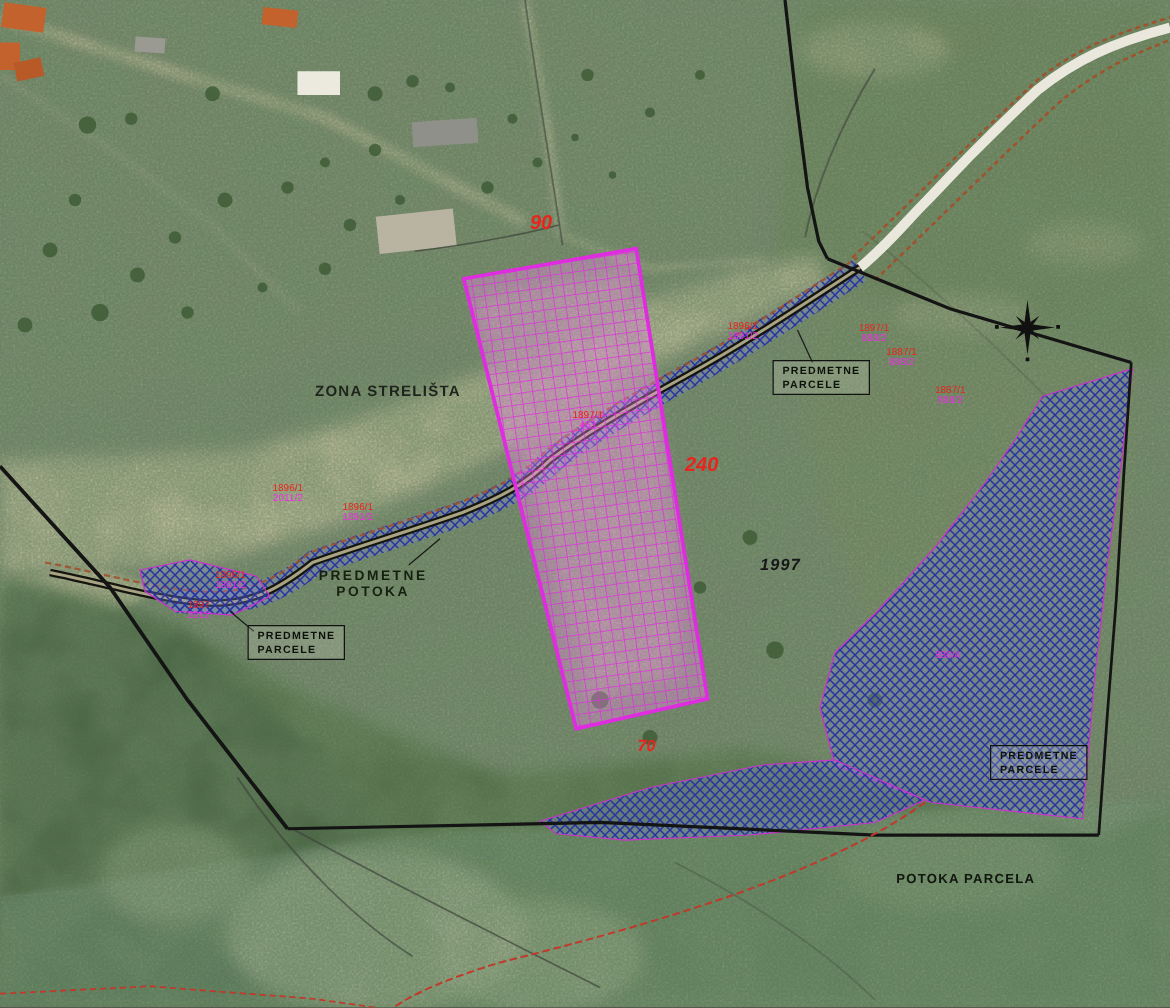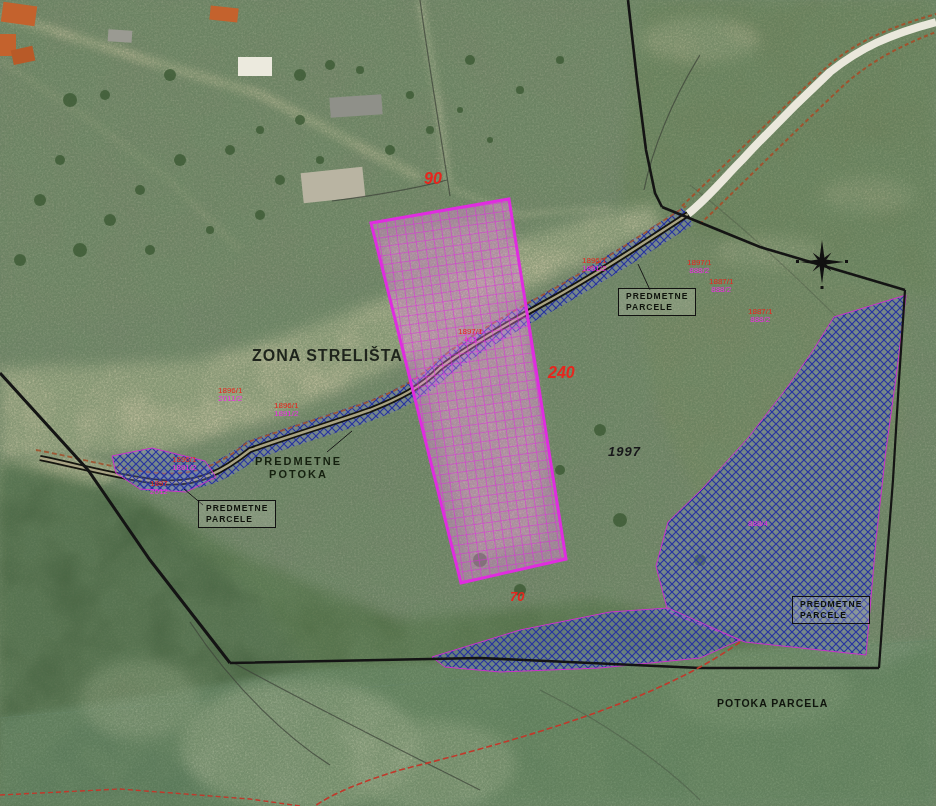--- a/index.html
+++ b/index.html
@@ -3,21 +3,21 @@
 <meta charset="utf-8">
 <style>
   html,body{margin:0;padding:0;background:#222;}
   #map{
     position:relative;width:936px;height:806px;overflow:hidden;
     background:#87917a;
     font-family:"Liberation Sans", sans-serif;
   }
   #map svg{position:absolute;left:0;top:0;}
   .lbl{position:absolute;white-space:nowrap;pointer-events:auto;}
-  .zone-label{font-weight:bold;font-size:16px;letter-spacing:1px;color:#1e241c;margin-top:41px;}
+  .zone-label{font-weight:bold;font-size:12px;letter-spacing:1px;color:#1e241c;}
   .reg-label{font-weight:bold;font-size:11px;letter-spacing:2px;color:#15200f;text-align:center;line-height:13px;}
   .granica-label{font-weight:bold;font-size:10.5px;letter-spacing:1px;color:#10150d;}
   .pp-box{
     border:1.3px solid #111;background:rgba(235,235,220,0.18);
     font-weight:bold;font-size:8.5px;letter-spacing:1px;color:#0e120b;
     line-height:11px;padding:2px 7px;
   }
   .meas{font-weight:bold;font-style:italic;color:var(--label-red,#e8251d);font-size:16px;}
   .meas-small{font-size:13px;}
   .parcel-black{font-weight:bold;font-style:italic;color:#17171a;font-size:13px;letter-spacing:1px;}

